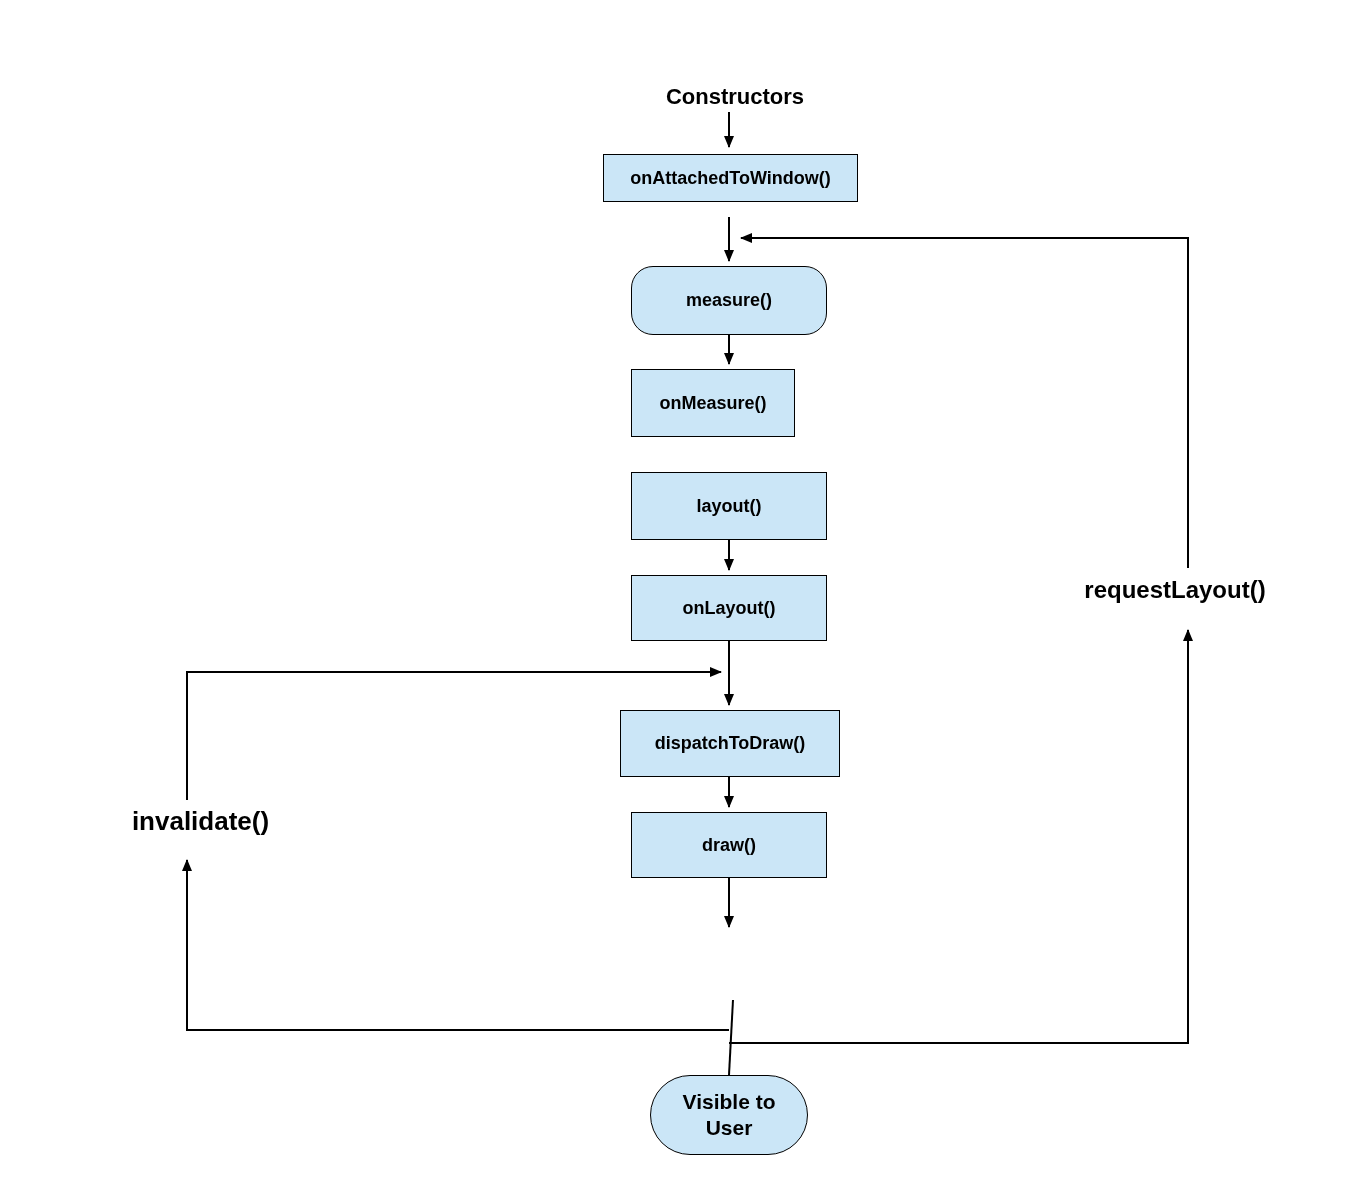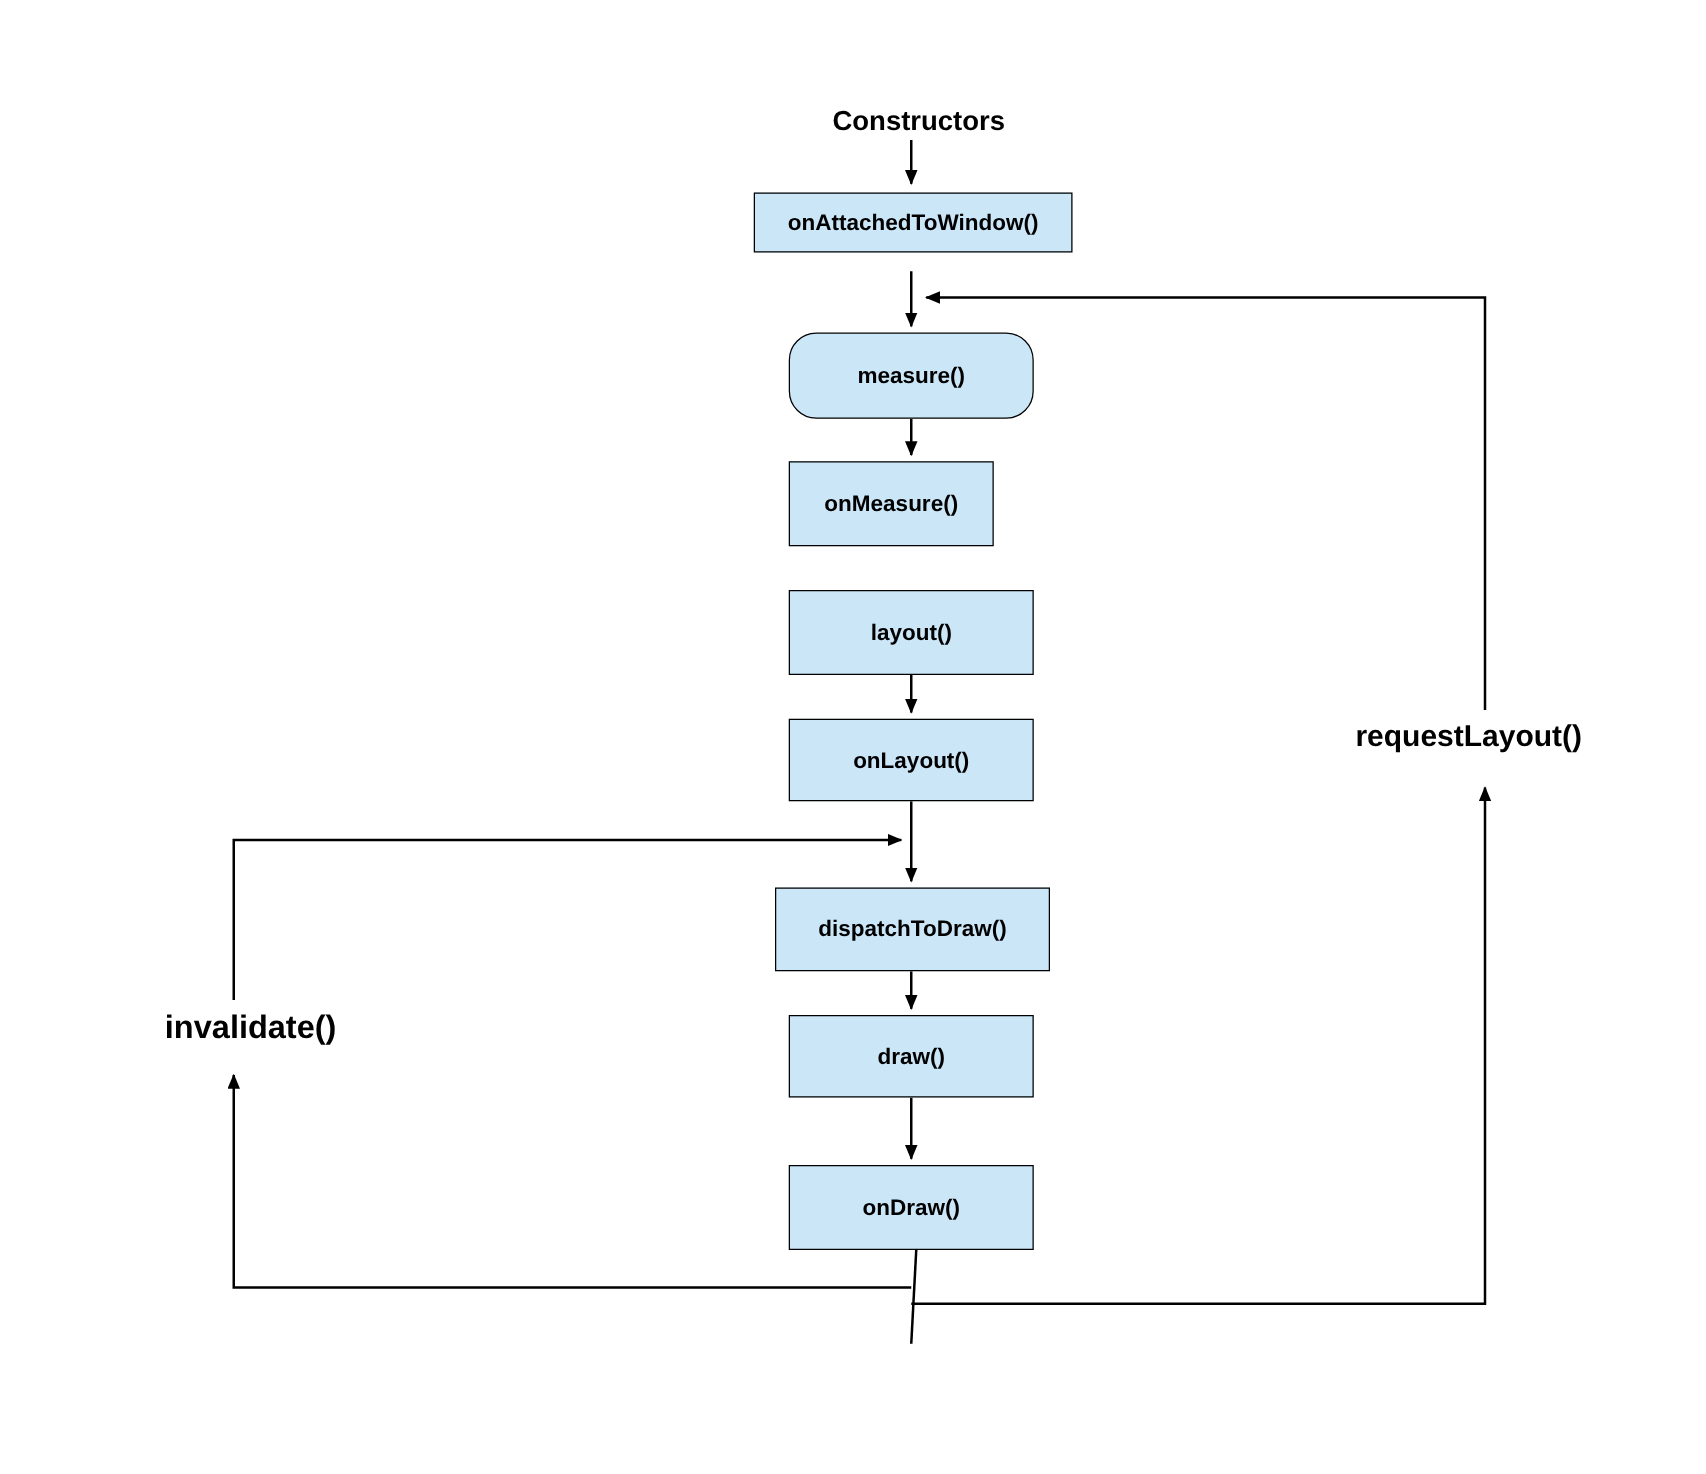--- a/index.html
+++ b/index.html
@@ -130,22 +130,23 @@
   </div>
 
   <div class="node node-dispatchtodraw">
     <span>dispatchToDraw()</span>
   </div>
 
   <div class="node node-draw">
     <span>draw()</span>
   </div>
 
-  <div class="node node-ondraw">
-    <span>onDraw()</span>
-  </div>
 
   <div class="free-label label-invalidate">invalidate()</div>
 
   <div class="free-label label-requestlayout">requestLayout()</div>
 
+  <div class="terminal">
+    <span>Visible to</span>
+    <span>User</span>
+  </div>
 
 </div>
 
 </body></html>

